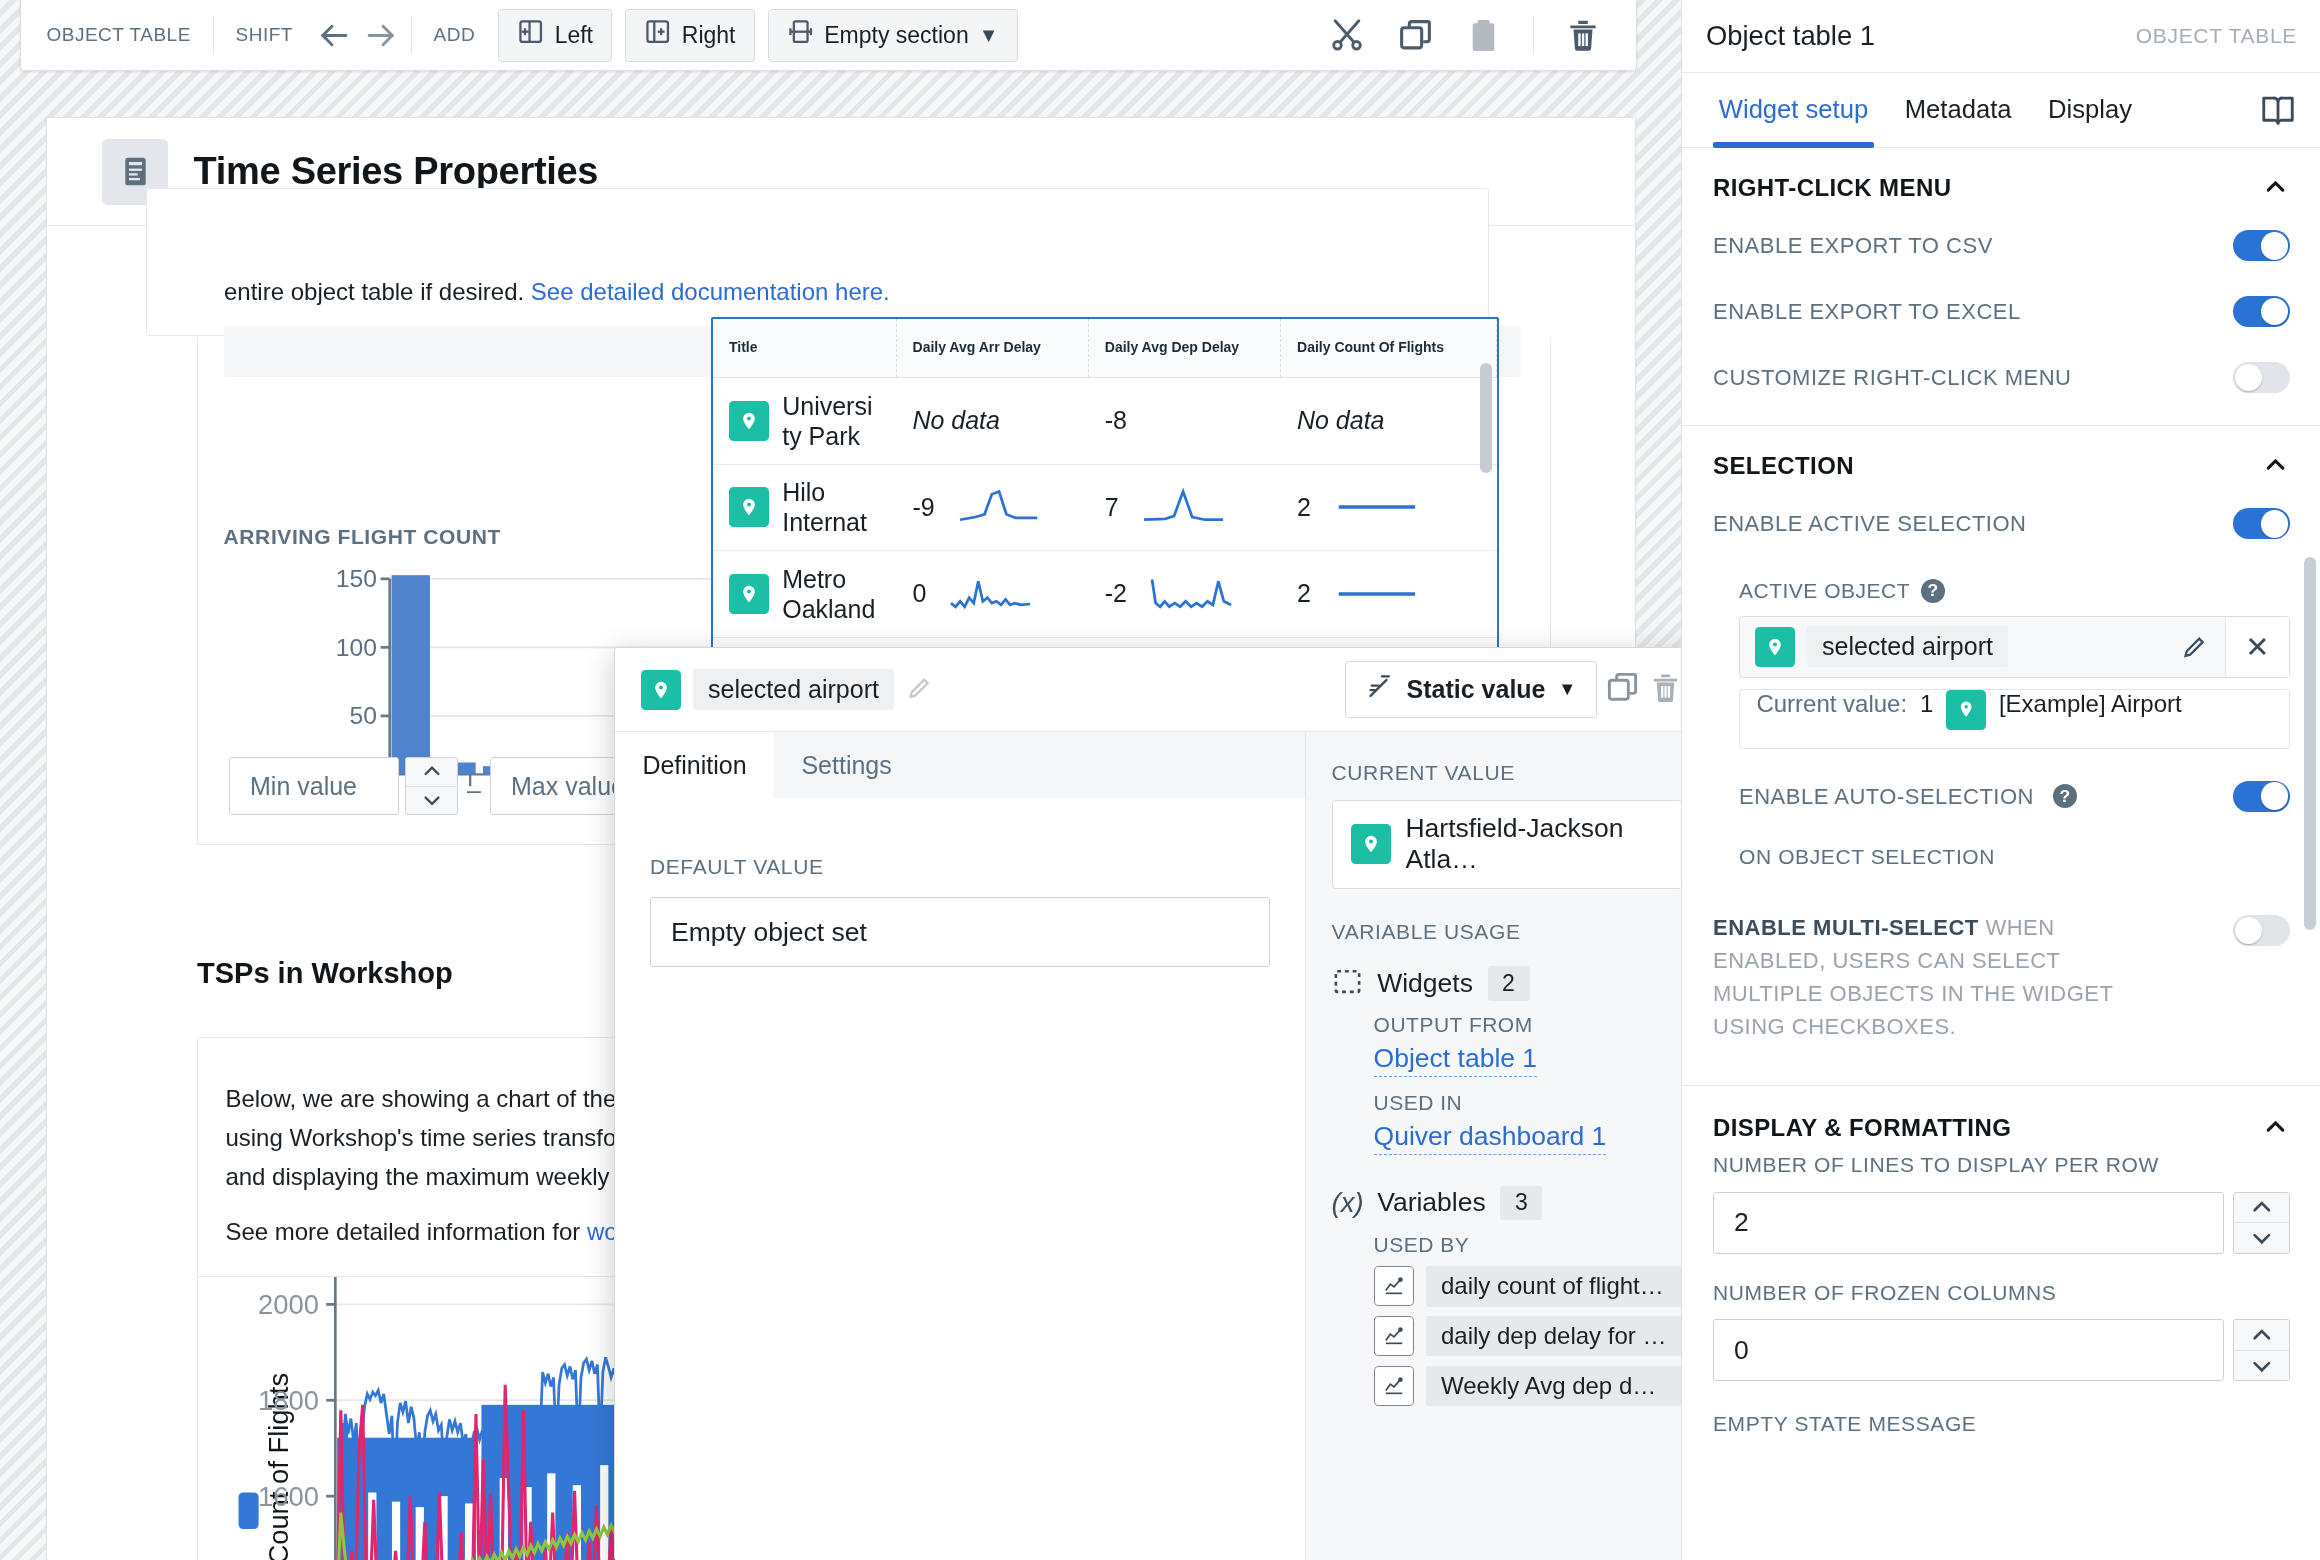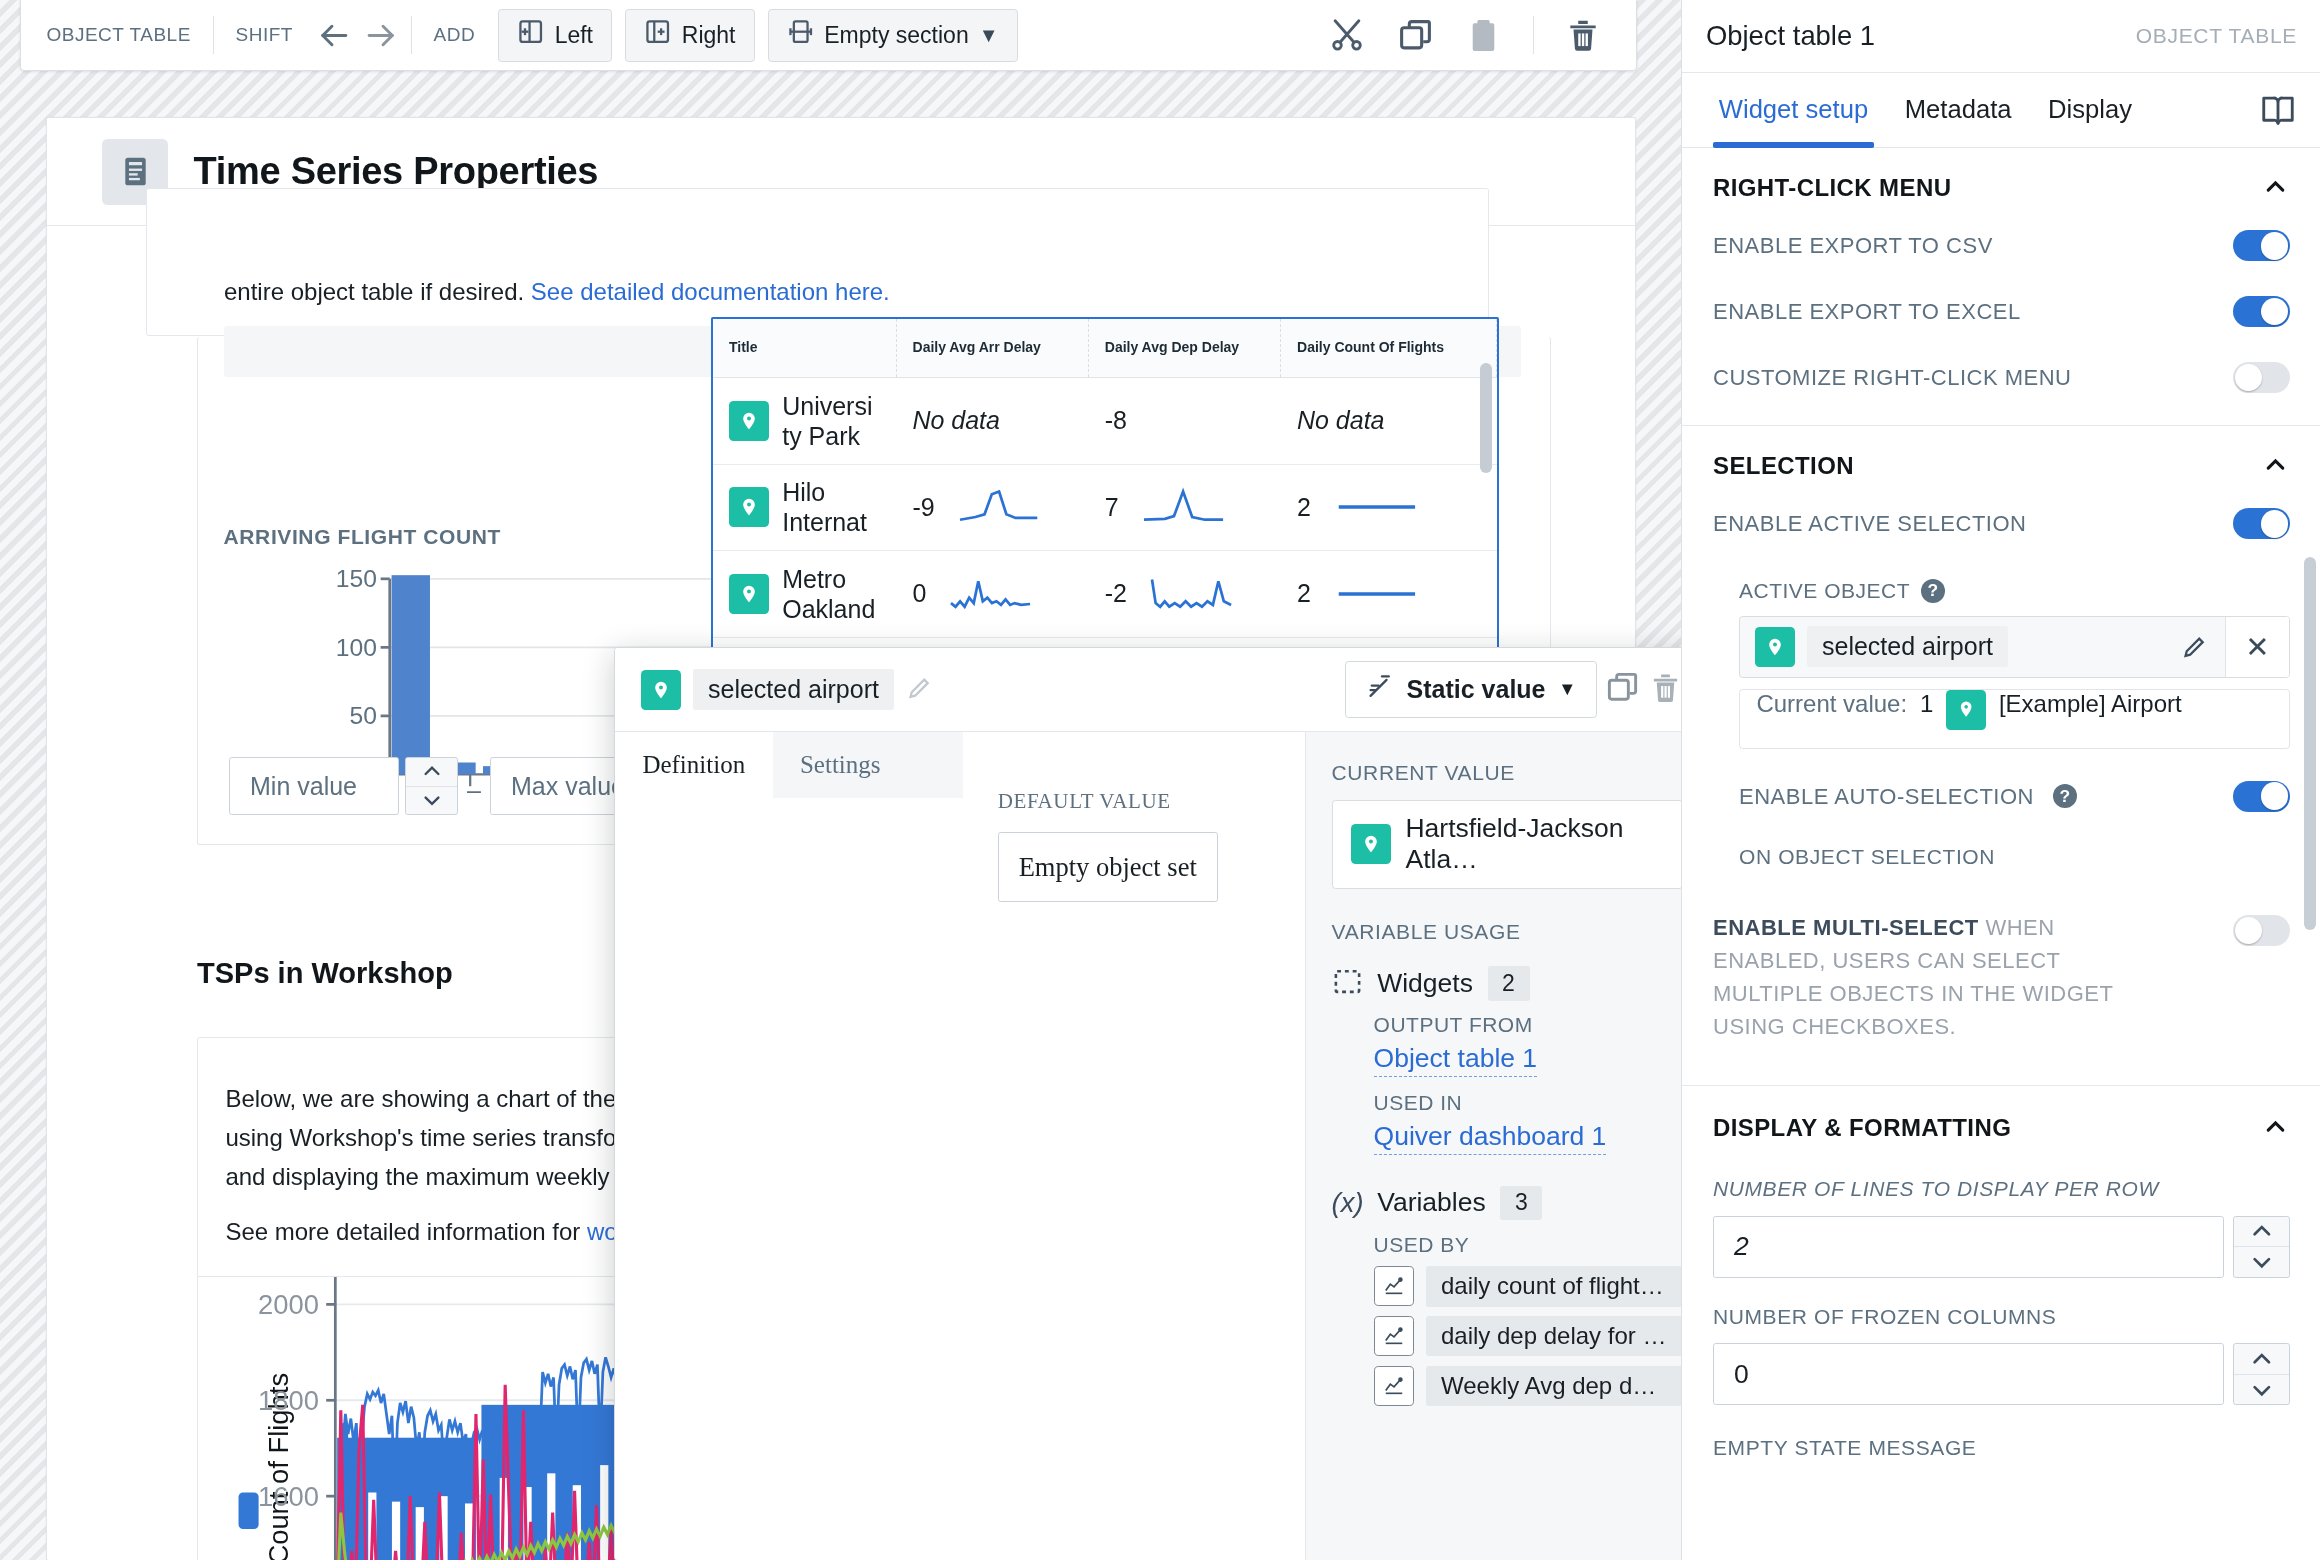--- a/index.html
+++ b/index.html
@@ -156,21 +156,21 @@
     background: #eef0f2; border-radius: 2.7px; padding: 6.4px 14.6px;
     font-size: 25px; color: #182026;
   }
   .mh-right { margin-left: auto; display: flex; align-items: center; gap: 8px; font-weight: bold; }
   .static-btn {
     display: flex; align-items: center; gap: 12.8px;
     border: 0.9px solid #d3d8dd; border-radius: 3.7px; background: #fff;
     padding: 11px 20px; font-size: 25px; color: #182026; cursor: pointer;
   }
   #modal-body { flex: 1; display: flex; min-height: 0; }
-  #modal-left { width: 690px; display: flex; flex-direction: row; font-family: Liberation Serif, serif; }
+  #modal-left { width: 690px; display: flex; flex-direction: column; }
   #tabs { display: flex; border-bottom: 0.9px solid #e4e7eb; height: 66px; }
   .tab {
     padding: 0 27.4px; height: 66px; line-height: 66px;
     font-size: 25px; color: #5c7080; cursor: pointer;
   }
   .tab.active { color: #182026; background: #fff; }
   .tab.inactive { background: #f4f6f8; }
   .field-label {
     font-size: 21px; letter-spacing: 0.6px; color: #5c7080; font-weight: 400;
   }
@@ -992,21 +992,21 @@
 
       <div class="rp-sec-head" style="padding-top:25.6px;">
         <div class="rp-sec-title">DISPLAY &amp; FORMATTING</div>
         <div style="margin-left:auto;">
           <svg width="29" height="29" viewBox="0 0 24 24" fill="none" stroke="#10161a" stroke-width="2.6" stroke-linecap="round">
               <polyline points="6,15 12,9 18,15"></polyline>
             </svg>
         </div>
       </div>
 
-      <div class="rp-sub" style="margin-top:24px;font-style:italic;">
+      <div class="rp-sub" style="">
         <div class="field-label">NUMBER OF LINES TO DISPLAY PER ROW</div>
         <div class="num-field" style="margin-top:14.6px;">
           <div class="num-input">2</div>
           <div class="num-step">
             <div>
               <svg width="25.6" height="16.4" viewBox="0 0 24 16" fill="none" stroke="#3c4c5c" stroke-width="2.6" stroke-linecap="round">
                   <polyline points="5,11 12,4 19,11"></polyline>
                 </svg>
             </div>
             <div>

